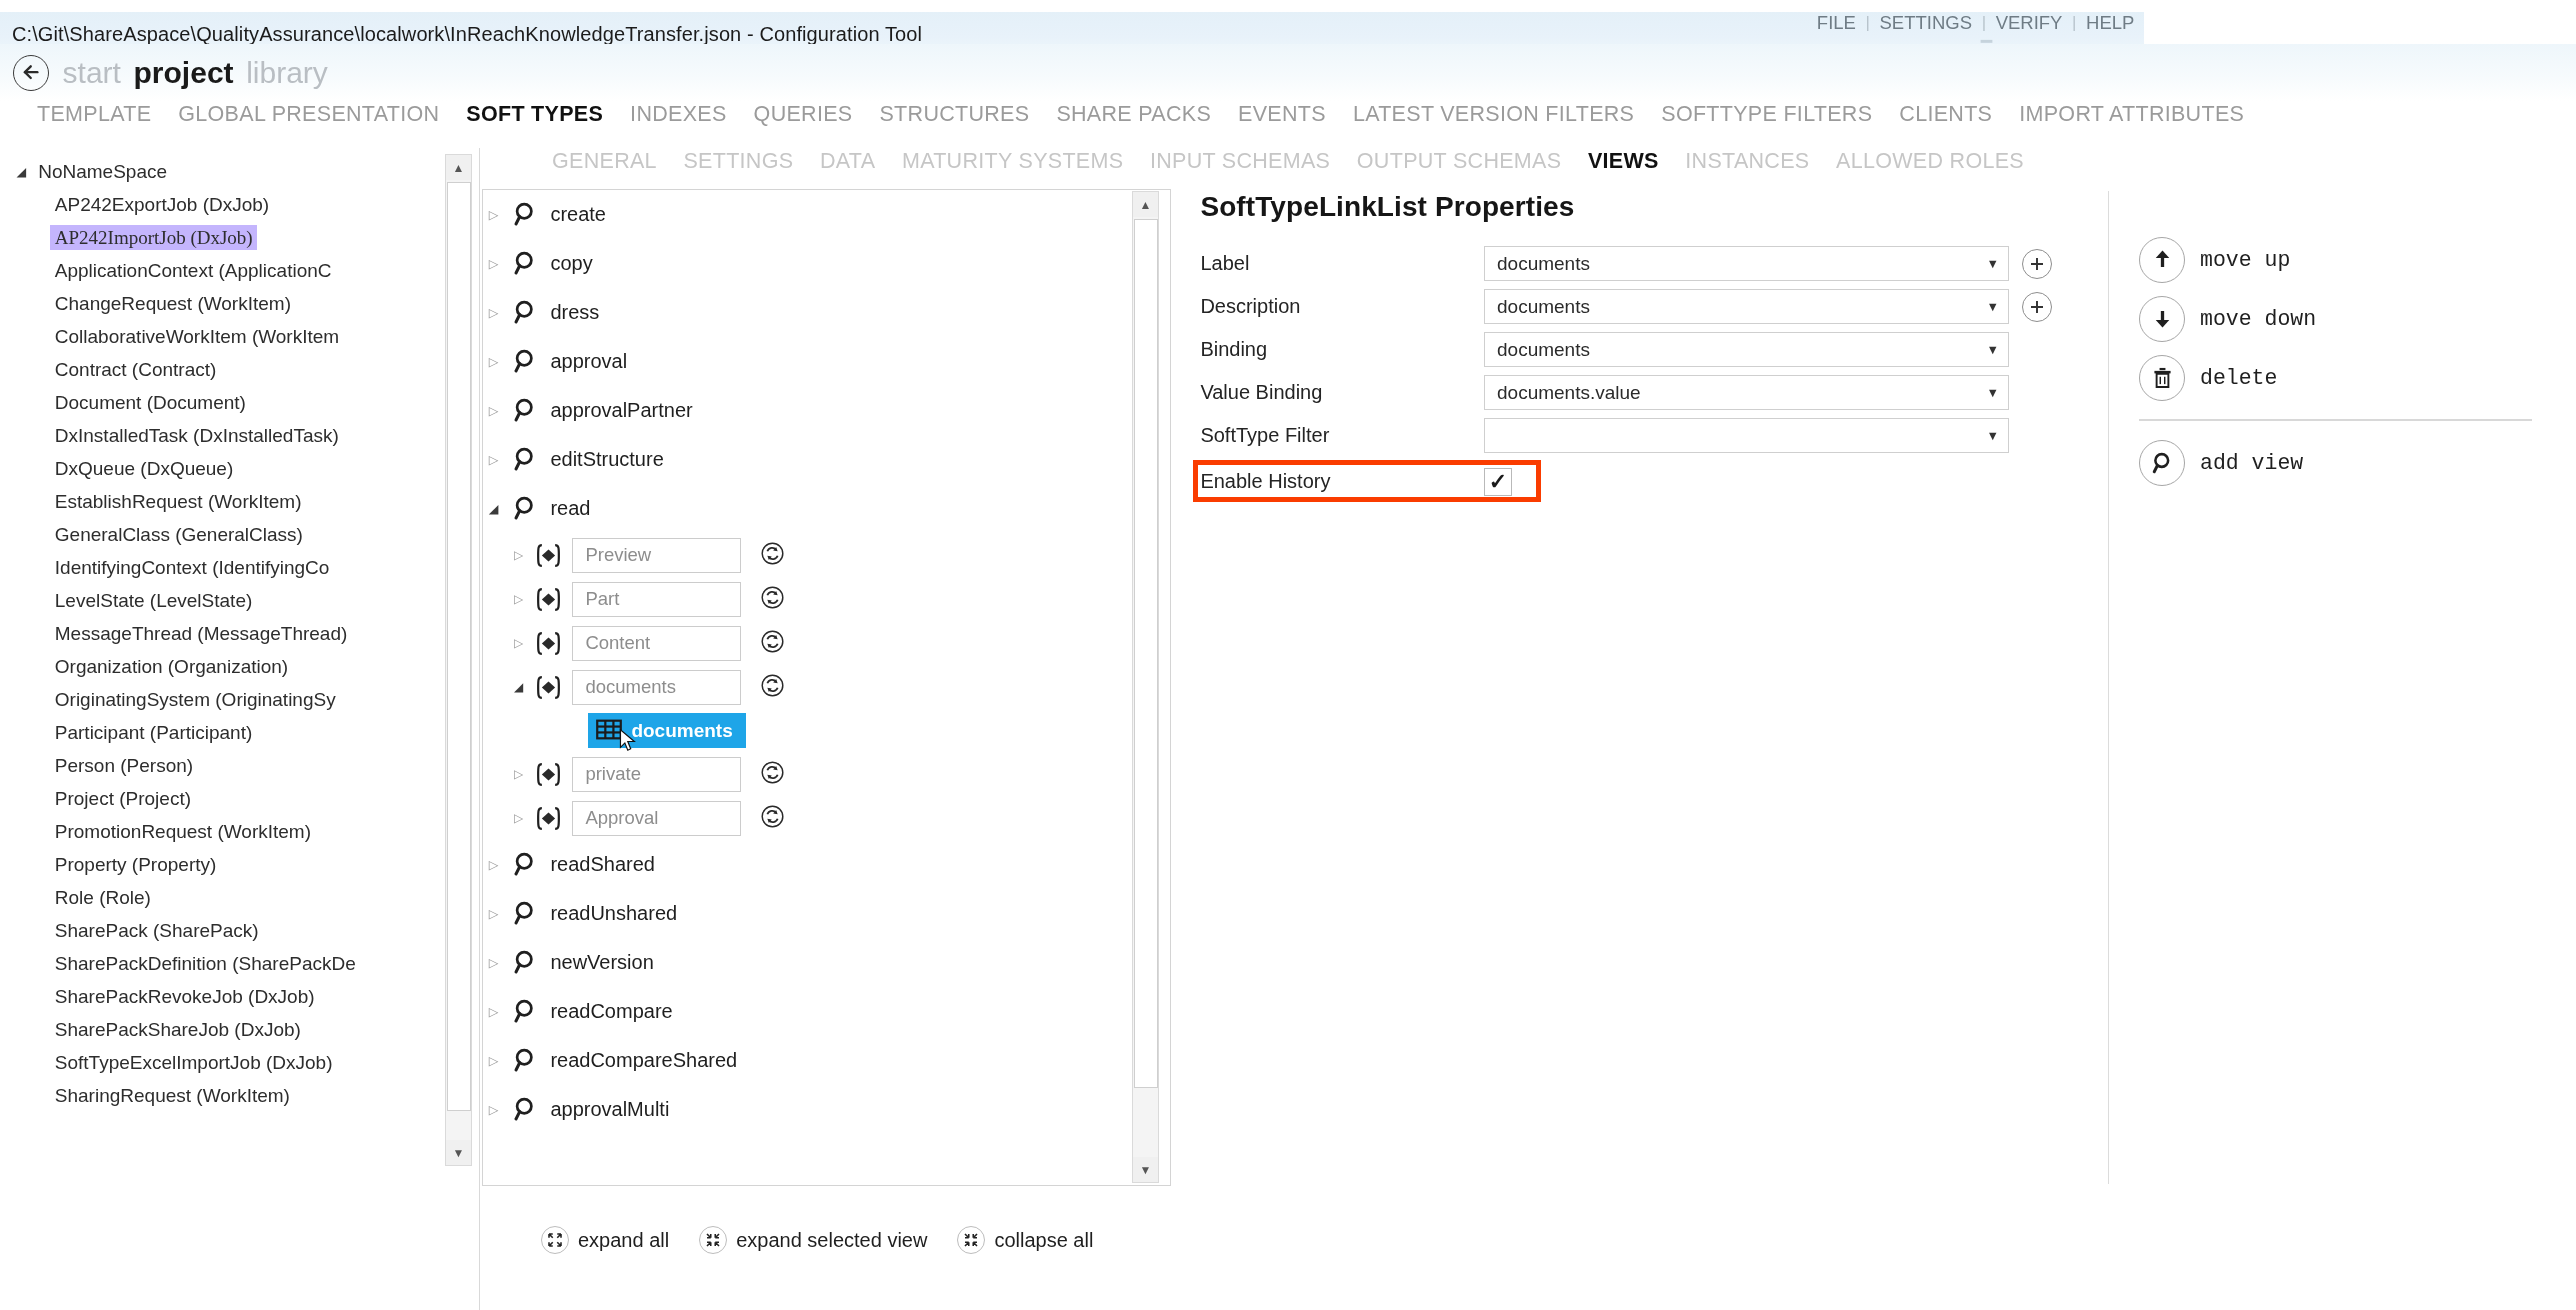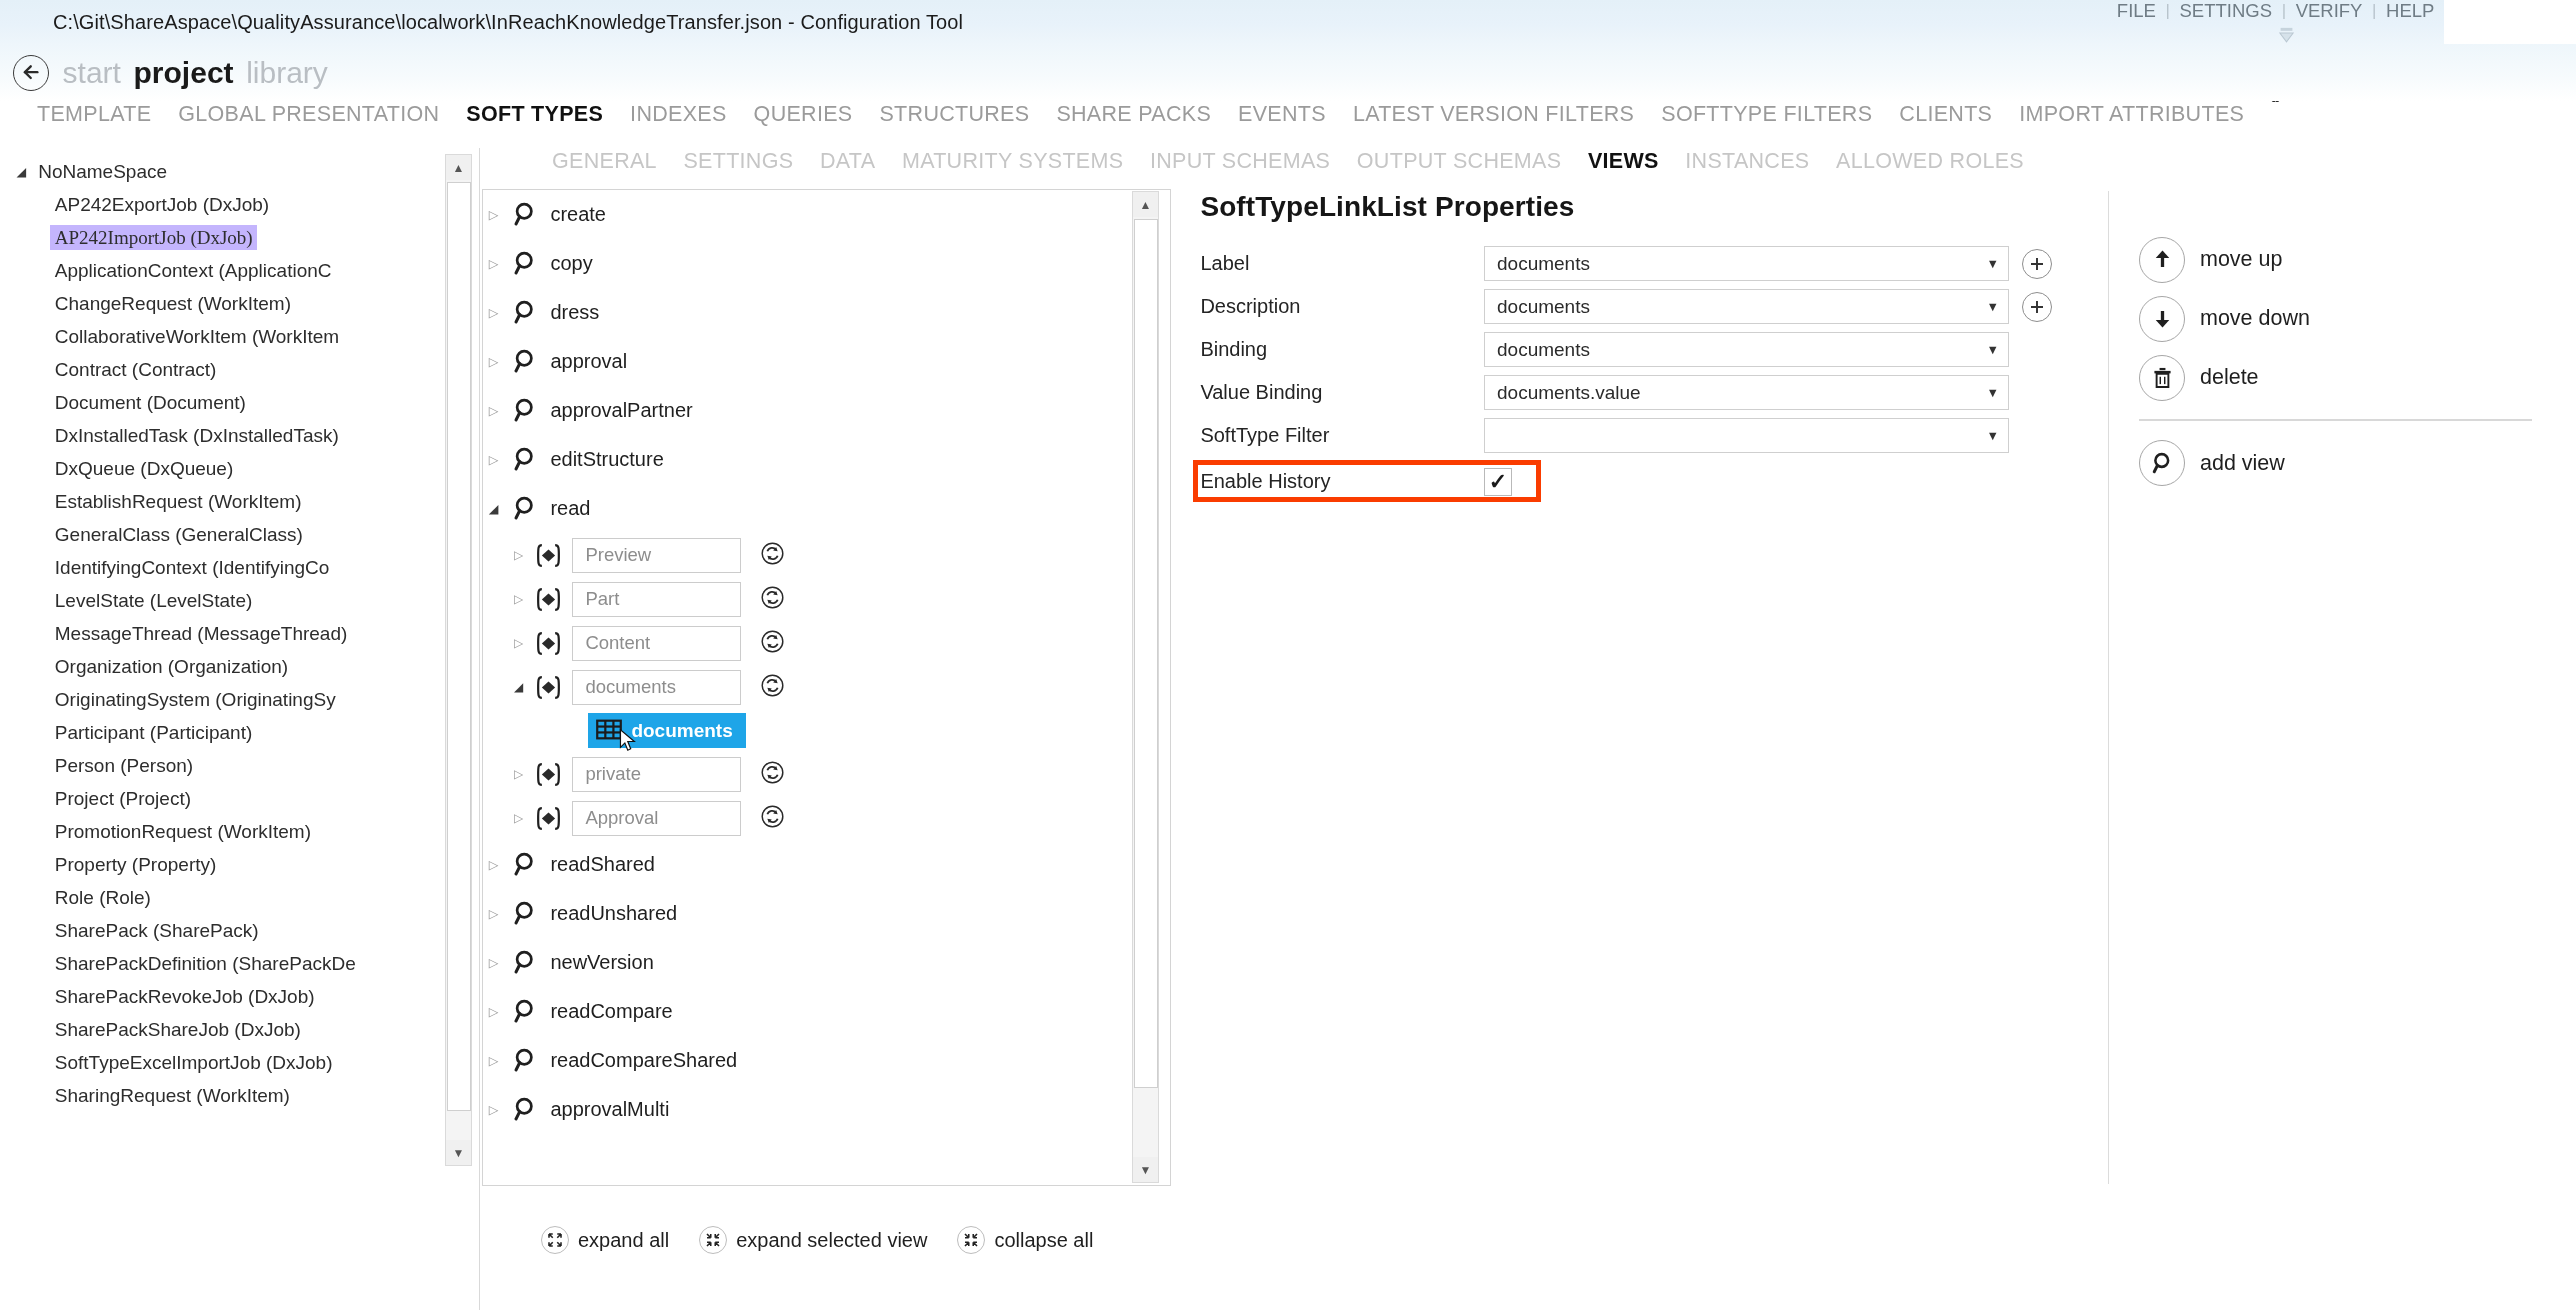--- a/index.html
+++ b/index.html
@@ -5,23 +5,23 @@
   * { box-sizing: border-box; margin: 0; padding: 0; }
   html, body {
     width: 2576px; height: 1311px;
     background: #ffffff;
     font-family: "Liberation Sans", sans-serif;
     overflow: hidden;
   }
 
   
   .titlebar {
-    position: absolute; left: 0; top: 0; width: 2444px; height: 44px;
+    position: absolute; left: 0; top: 12px; width: 2144px; height: 44px;
     background: linear-gradient(to bottom, #e4f0f8 0%, #e8f2fa 55%, #eef6fb 100%);
-    display: flex; align-items: center; padding-left: 41px;
+    display: flex; align-items: center;
   }
   .title-path {
     margin-left: 12px; font-size: 20px; color: #1b1b1b;
     letter-spacing: 0.1px; white-space: nowrap;
   }
   .title-right {
     margin-left: auto; display: flex; align-items: center; height: 100%; flex-direction: column;
   }
   .menu-group { display: flex; align-items: center; font-size: 18.5px; color: #6f7c85; }
   .menu-item { padding: 0 9.6px; cursor: default; }
@@ -195,21 +195,21 @@
   
   .actions {
     position: absolute; left: 2108px; top: 191px; width: 459px; height: 993px;
     border-left: 1.5px solid #dcdcdc; padding-left: 30px; padding-top: 39px;
   }
   .act-row { display: flex; align-items: center; height: 59px; }
   .act-circle {
     width: 46px; height: 46px; border-radius: 50%; border: 1.5px solid #a6a6a6;
     display: flex; align-items: center; justify-content: center; margin-right: 15px; flex: none;
   }
-  .act-label { font-size: 21.5px; color: #1f1f1f; }
+  .act-label { font-size: 21.5px; color: #1f1f1f; font-family: Liberation Mono, monospace; }
   .act-divider { width: 393px; height: 1.5px; background: #d8d8d8; margin: 12px 0 13.3px 0; }
 </style>
 </head>
 <body>
 
 <div class="titlebar">
   <div class="title-path">C:\Git\ShareAspace\QualityAssurance\localwork\InReachKnowledgeTransfer.json - Configuration Tool</div>
   <div class="title-right">
     <div class="menu-group">
       <span class="menu-item">FILE</span>

